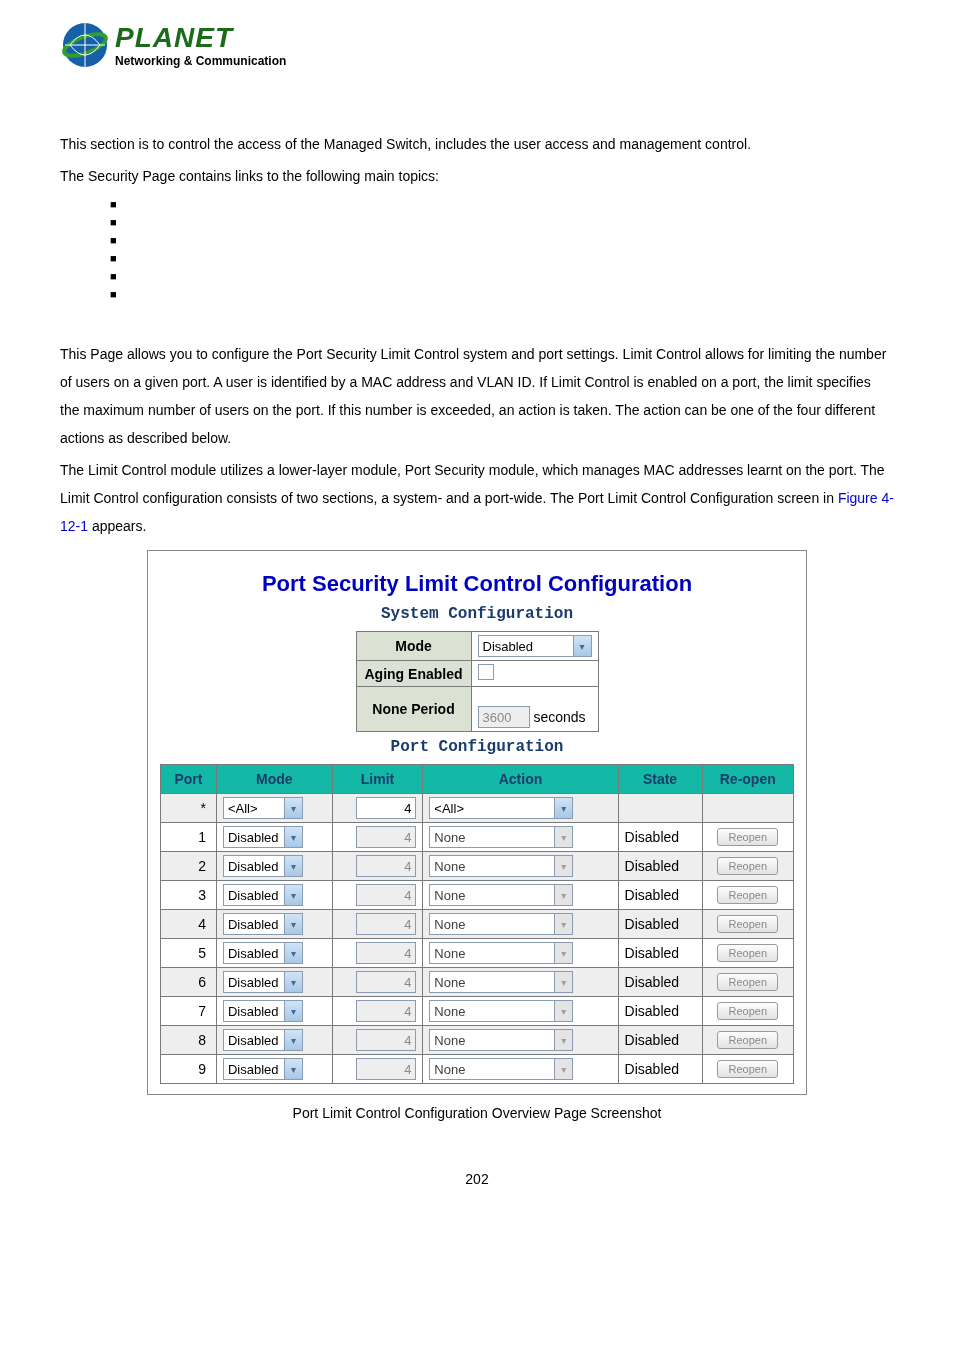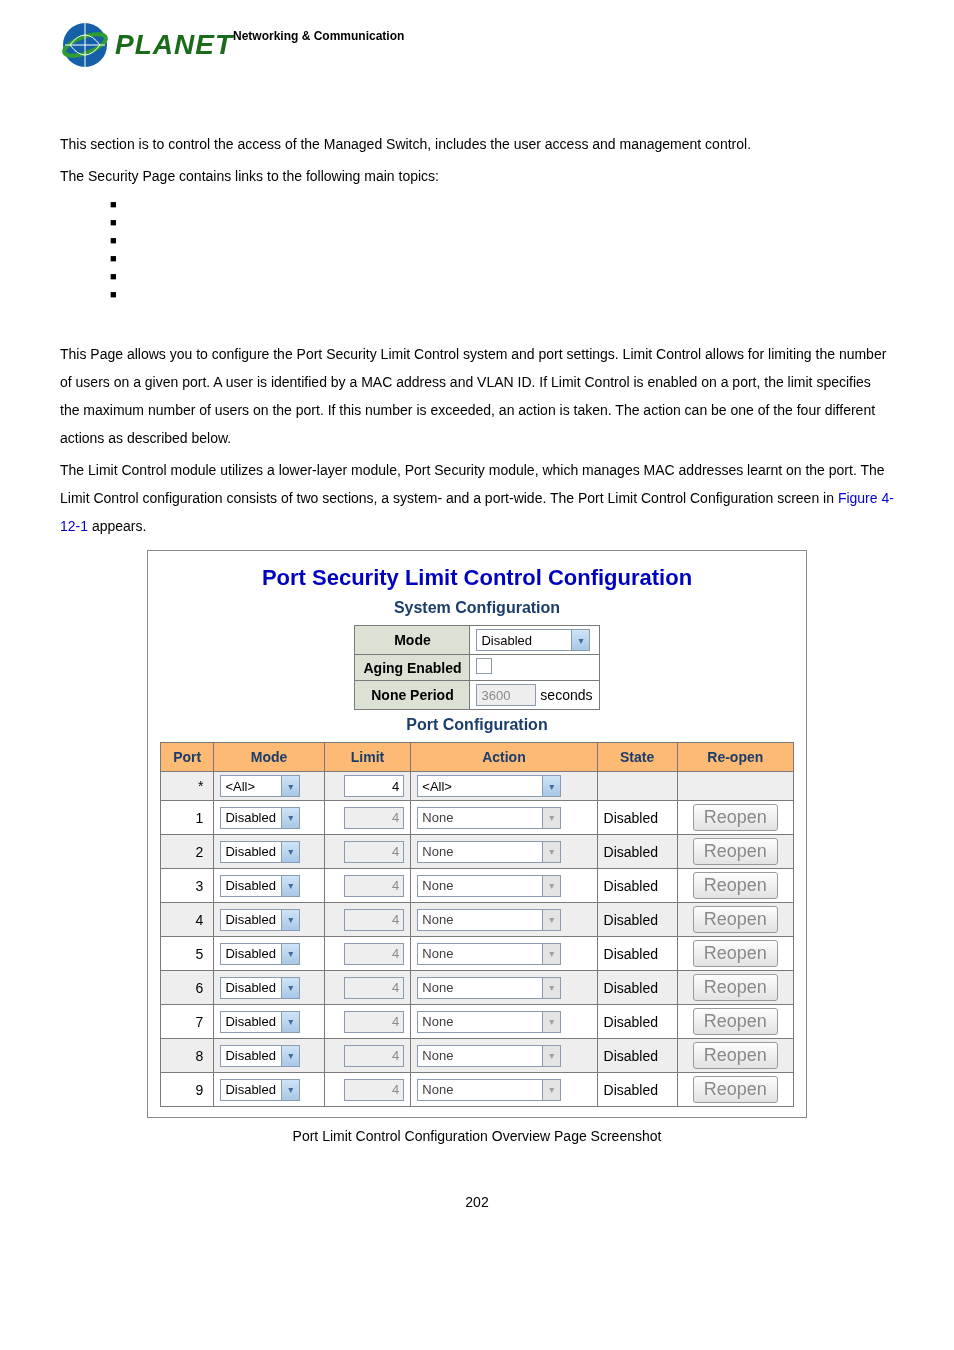--- a/index.html
+++ b/index.html
@@ -16,21 +16,21 @@
     align-items: center;
     margin-bottom: 60px;
   }
   .logo-icon {
     width: 50px;
     height: 50px;
     margin-right: 5px;
   }
   .logo-text {
     display: flex;
-    flex-direction: row;
+    flex-direction: column;
   }
   .logo-main {
     font-size: 28px;
     font-weight: bold;
     font-style: italic;
     color: #1a6b1a;
     letter-spacing: 1px;
   }
   .logo-sub {
     font-size: 12px;
@@ -48,36 +48,37 @@
     font-size: 11px;
     margin: 6px 0;
   }
   .link-text {
     color: #0000d0;
   }
   .config-box {
     border: 1px solid #888;
     margin: 10px auto;
     width: 660px;
-    padding: 10px 12px 10px 12px;
+    padding: 16px 12px 10px 12px;
     background: #fff;
   }
   .config-title {
     color: #0000c0;
     font-size: 22px;
     font-weight: bold;
     text-align: center;
     margin: 4px 0 8px 0;
   }
   .subheading {
     color: #1a3d6b;
     font-size: 16px;
     font-weight: bold;
     text-align: center;
     margin: 6px 0 8px 0;
+    font-family: Liberation Mono, monospace;
   }
   .sys-table {
     margin: 0 auto 6px auto;
     border-collapse: collapse;
   }
   .sys-table th {
     background: #dbe2d4;
     border: 1px solid #7a7a7a;
     font-weight: bold;
     font-size: 14px;
@@ -132,21 +133,21 @@
     width: 60px;
     justify-content: flex-end;
   }
   .faux-input.disabled { background: #eeeeee; color: #8a8a8a; }
   .port-table {
     margin: 0 auto;
     border-collapse: collapse;
     width: 100%;
   }
   .port-table th {
-    background: #fdba74;
+    background: #14b8a6;
     border: 1px solid #7a7a7a;
     color: #1a3d6b;
     font-weight: bold;
     font-size: 14px;
     padding: 6px 8px;
     text-align: center;
   }
   .port-table td {
     border: 1px solid #7a7a7a;
     padding: 3px 6px;
@@ -154,21 +155,21 @@
     text-align: center;
   }
   .port-table td.port-col { text-align: right; padding-right: 10px; }
   .port-table tr.alt td { background: #eeeeee; }
   .faux-button {
     display: inline-block;
     background: linear-gradient(#fdfdfd, #e2e2e2);
     border: 1px solid #9a9a9a;
     border-radius: 3px;
     padding: 2px 10px;
-    font-size: 18px;
+    font-size: 11px;
     color: #8a8a8a;
   }
   .caption {
     text-align: center;
     font-size: 14px;
     margin-top: 8px;
   }
   .pagenum {
     text-align: center;
     font-size: 14px;
@@ -229,21 +230,21 @@
     </tr>
     <tr>
       <th>Aging Enabled</th>
       <td>
         <span class="faux-checkbox"></span>
       </td>
     </tr>
     <tr>
       <th>None Period</th>
       <td>
-        <span class="faux-input disabled" style="width:60px;justify-content:flex-start;">
+        <span class="faux-input disabled" style="width:52px;justify-content:flex-start;margin-top:16px;">
           <span>3600</span>
         </span>
         <span>seconds</span>
       </td>
     </tr>
   </tbody>
     </table>
 
   <div class="subheading">Port Configuration</div>
 

